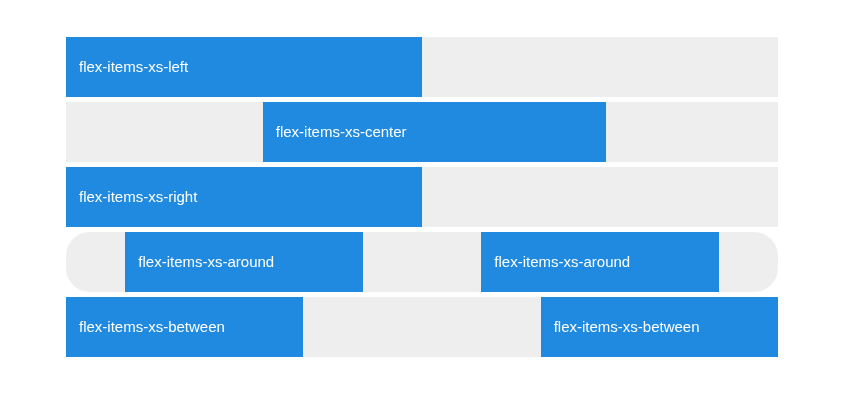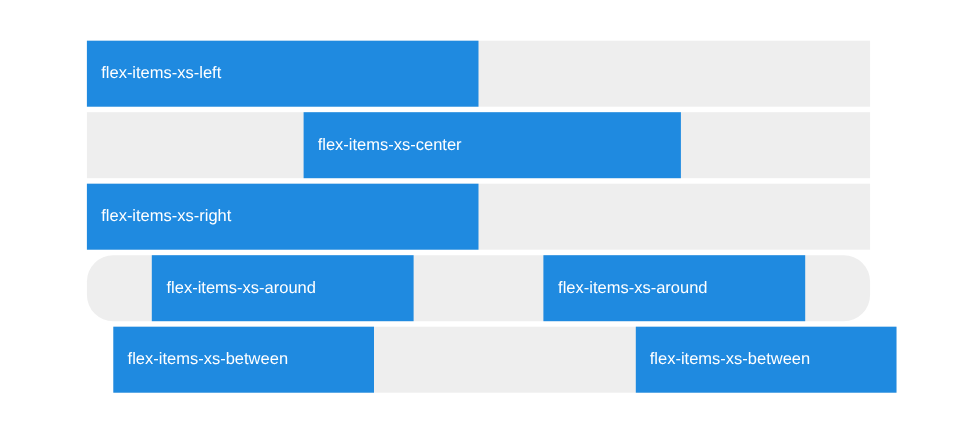--- a/index.html
+++ b/index.html
@@ -10,36 +10,35 @@
   body {
     width: 866px;
     height: 404px;
     background: #ffffff;
     font-family: "Liberation Sans", sans-serif;
     overflow: hidden;
   }
 
   #flex-demo {
     position: absolute;
-    left: 79px;
+    left: 66px;
     top: 37px;
     width: 608px;
   }
 
   .flex-row {
     display: flex;
     width: 712px;
     height: 60px;
     margin-bottom: 5px;
     background: #eeeeee;
     box-sizing: border-box;
   }
   .flex-row:last-child {
     margin-bottom: 0;
-    margin-left: 24px;
   }
 
   .row-left     { justify-content: flex-start; }
   .row-center   { justify-content: center; padding-left: 25px; }
   .row-right    { justify-content: flex-start; }
   .row-around   { justify-content: space-around; border-radius: 24px; }
   .row-between  { justify-content: space-between; }
 
   .flex-item {
     background: #1f8ae0;

